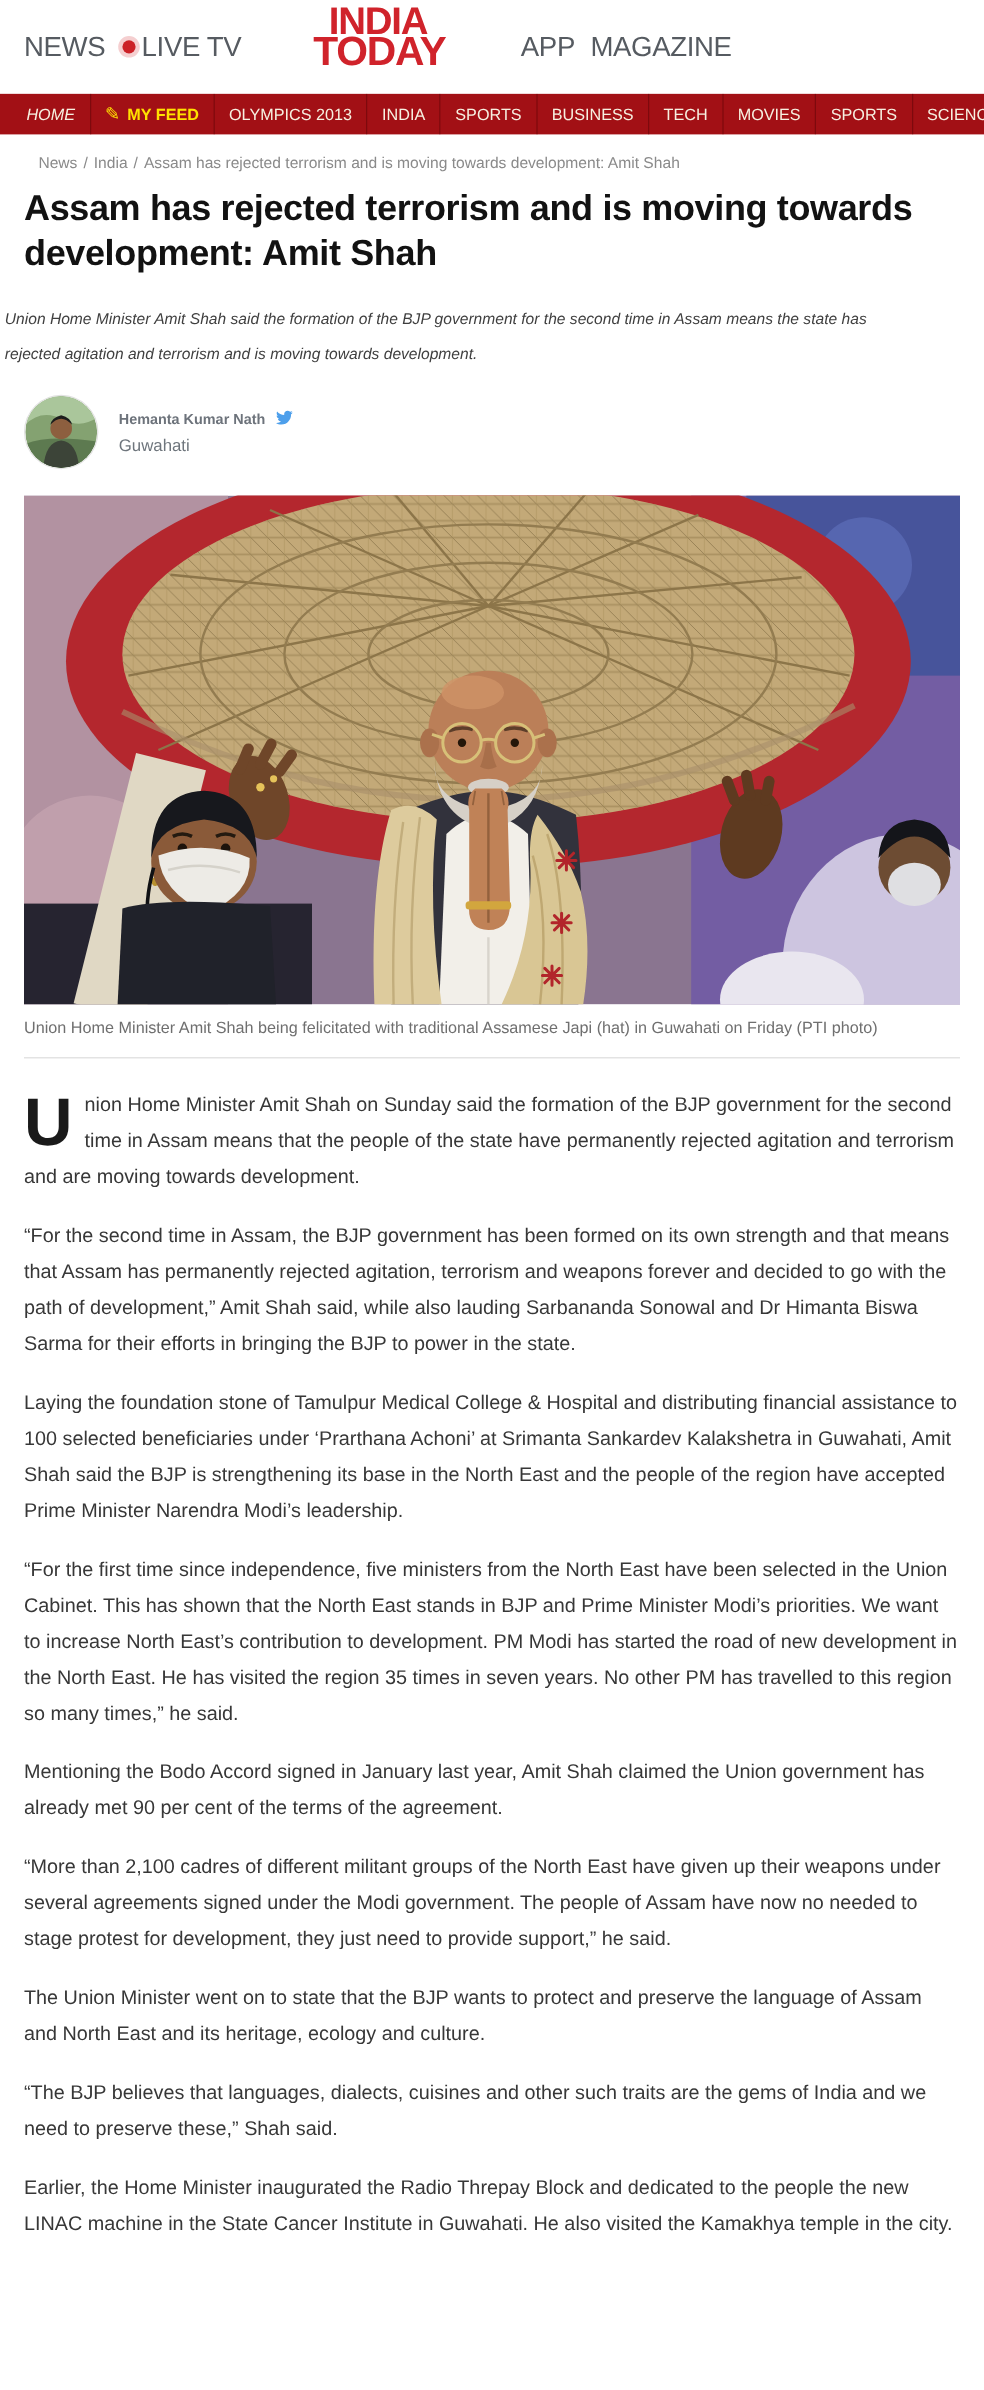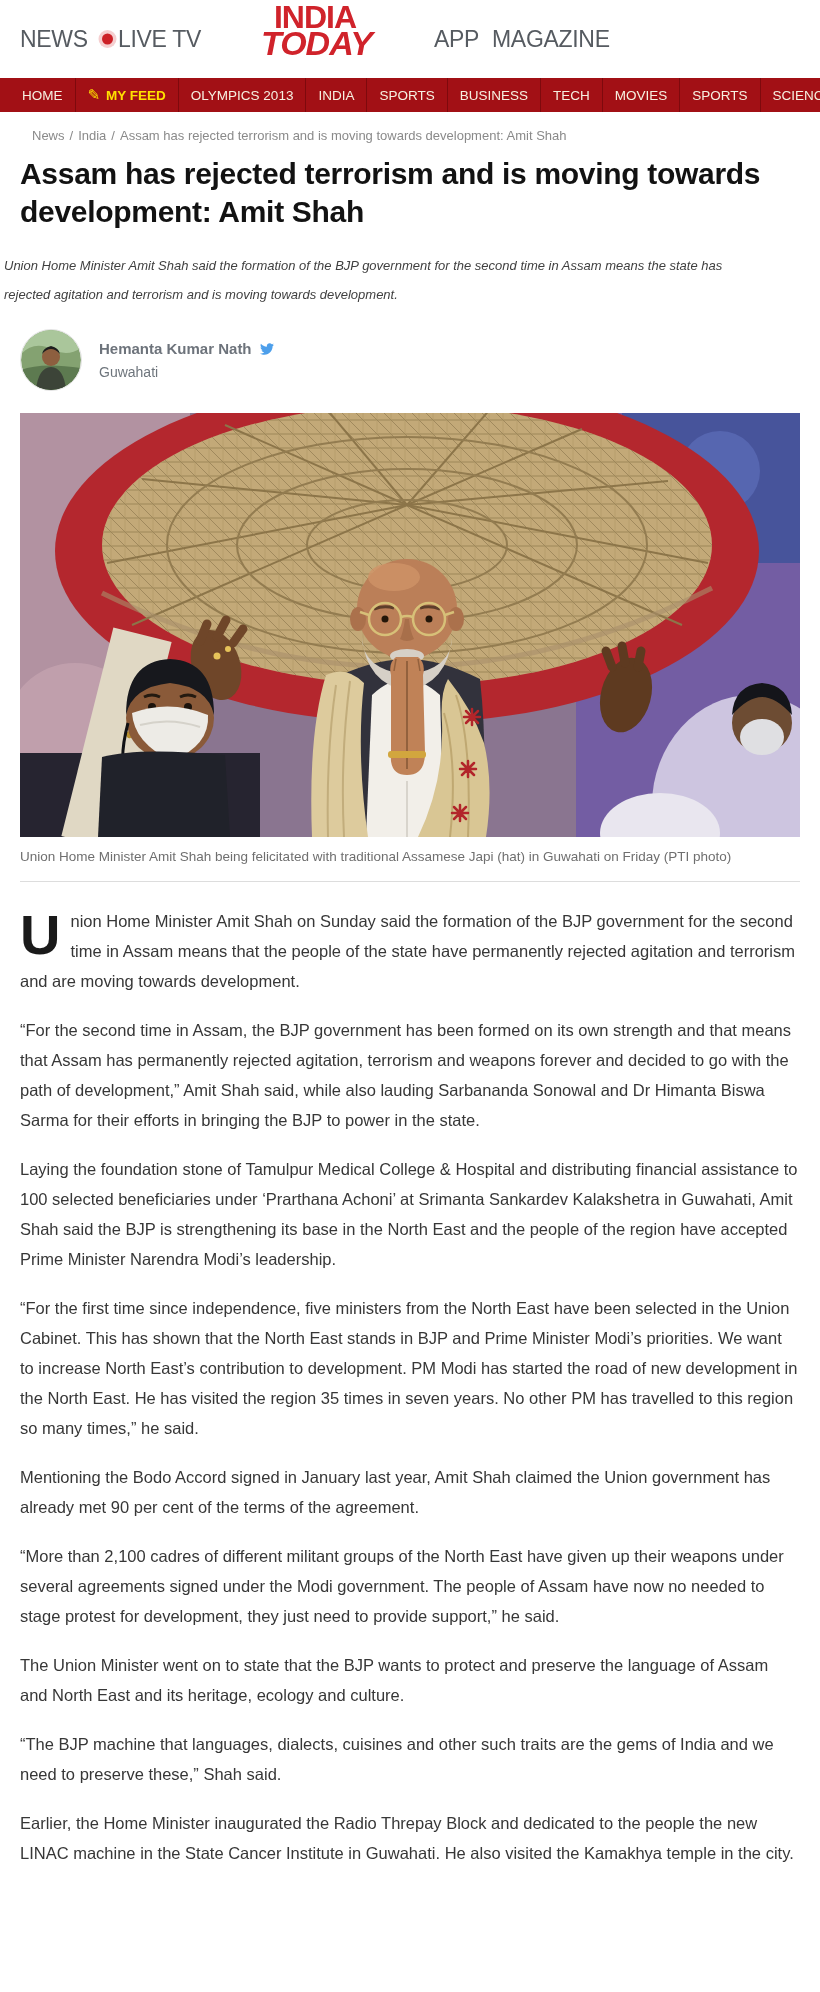--- a/index.html
+++ b/index.html
@@ -8,43 +8,43 @@
   
   .top-header{position:relative;height:78px;background:#fff;}
   .hdr-item{position:absolute;top:50%;transform:translateY(-50%);font-size:23px;letter-spacing:-0.3px;color:#565b61;text-decoration:none;white-space:nowrap;}
   .hdr-news{left:20px;}
   .hdr-livetv{left:102px;display:flex;align-items:center;}
   .live-dot{display:inline-block;width:11px;height:11px;border-radius:50%;background:#cc2127;box-shadow:0 0 0 3.5px #f5cfd0;margin-right:5px;}
   .hdr-app{left:434px;text-align:right;}
   .hdr-magazine{left:478px;margin-left:14px;}
   .logo{position:absolute;left:261px;top:4px;width:108px;text-align:center;color:#d0232b;font-weight:700;line-height:26px;letter-spacing:-1px;text-decoration:none;}
   .logo .l1{font-size:32px;display:block;}
-  .logo .l2{font-size:34px;display:block;font-style:italic;}
+  .logo .l2{font-size:34px;display:block;}
 
   
   .navbar{height:34px;background:#a21015;display:flex;align-items:stretch;overflow:hidden;white-space:nowrap;}
   .nav-item{display:flex;align-items:center;padding:0 12px;color:#f7f0e1;font-size:13.5px;text-decoration:none;border-left:1px solid #7e090d;flex:0 0 auto;}
-  .nav-item:first-child{border-left:none;margin-left:10px;}
+  .nav-item:first-child{border-left:none;margin-left:10px;font-style:italic;}
   .nav-item.myfeed{color:#ffe100;font-weight:700;}
   .pencil{font-size:15px;margin-right:6px;transform:rotate(0deg);color:#ffe100;}
 
   
   .breadcrumb{margin:16px 32px 0;font-size:13px;color:#8a8a8a;}
   .breadcrumb a{color:#8a8a8a;text-decoration:none;}
   .crumb-sep{margin:0 5px;}
 
   
   h1.headline{margin:12px 20px 0;font-size:30px;line-height:38px;font-weight:700;color:#121212;letter-spacing:-0.3px;}
   .subtitle{margin:20px 4px 0;font-style:italic;font-size:13px;line-height:29px;color:#3f3f3f;max-width:760px;}
 
   
   .author-row{display:flex;margin:20px 20px 0;align-items:center;}
   .avatar{width:60px;height:60px;border-radius:50%;overflow:hidden;flex:0 0 auto;border:1px solid #e2e2e2;cursor:pointer;}
   .author-meta{margin-left:17px;font-size:14px;color:#6e757c;line-height:21px;}
-  .author-name{font-size:15px;font-weight:700;color:#6d737b;text-decoration:none;}
+  .author-name{font-size:12px;font-weight:700;color:#6d737b;text-decoration:none;}
   .tw-icon{display:inline-block;vertical-align:-2px;margin-left:5px;}
   .author-date .updated{margin-left:8px;}
 
   
   .hero{margin:22px 20px 0;line-height:0;}
   .caption{margin:10px 20px 0;font-size:13.5px;line-height:19px;color:#6f6f6f;}
   .divider{border:none;border-top:1px solid #dddddd;margin:15px 20px 0;}
 
   
   .body-text{margin:24px 20px 0;font-size:16.5px;line-height:30px;color:#373737;}
@@ -243,15 +243,15 @@
 <hr class="divider">
 
 <div class="body-text">
   <p><span class="dropcap">U</span><span>nion Home Minister Amit Shah on Sunday said the formation of the BJP government for the second time in Assam means that the people of the state have permanently rejected agitation and terrorism and are moving towards development.</span></p>
   <p><span>“For the second time in Assam, the BJP government has been formed on its own strength and that means that Assam has permanently rejected agitation, terrorism and weapons forever and decided to go with the path of development,” Amit Shah said, while also lauding Sarbananda Sonowal and Dr Himanta Biswa Sarma for their efforts in bringing the BJP to power in the state.</span></p>
   <p><span>Laying the foundation stone of Tamulpur Medical College &amp; Hospital and distributing financial assistance to 100 selected beneficiaries under ‘Prarthana Achoni’ at Srimanta Sankardev Kalakshetra in Guwahati, Amit Shah said the BJP is strengthening its base in the North East and the people of the region have accepted Prime Minister Narendra Modi’s leadership.</span></p>
   <p><span>“For the first time since independence, five ministers from the North East have been selected in the Union Cabinet. This has shown that the North East stands in BJP and Prime Minister Modi’s priorities. We want to increase North East’s contribution to development. PM Modi has started the road of new development in the North East. He has visited the region 35 times in seven years. No other PM has travelled to this region so many times,” he said.</span></p>
   <p><span>Mentioning the Bodo Accord signed in January last year, Amit Shah claimed the Union government has already met 90 per cent of the terms of the agreement.</span></p>
   <p><span>“More than 2,100 cadres of different militant groups of the North East have given up their weapons under several agreements signed under the Modi government. The people of Assam have now no needed to stage protest for development, they just need to provide support,” he said.</span></p>
   <p><span>The Union Minister went on to state that the BJP wants to protect and preserve the language of Assam and North East and its heritage, ecology and culture.</span></p>
-  <p><span>“The BJP machine that languages, dialects, cuisines and other such traits are the gems of India and we need to preserve these,” Shah said.</span></p>
+  <p><span>“The BJP believes that languages, dialects, cuisines and other such traits are the gems of India and we need to preserve these,” Shah said.</span></p>
   <p><span>Earlier, the Home Minister inaugurated the Radio Threpay Block and dedicated to the people the new LINAC machine in the State Cancer Institute in Guwahati. He also visited the Kamakhya temple in the city.</span></p>
 </div>
 
 </body></html>

